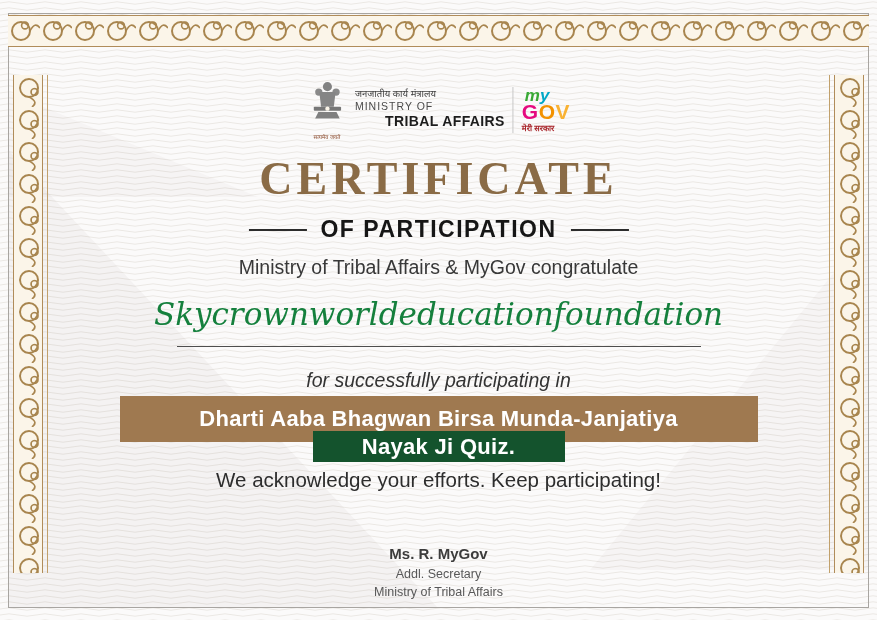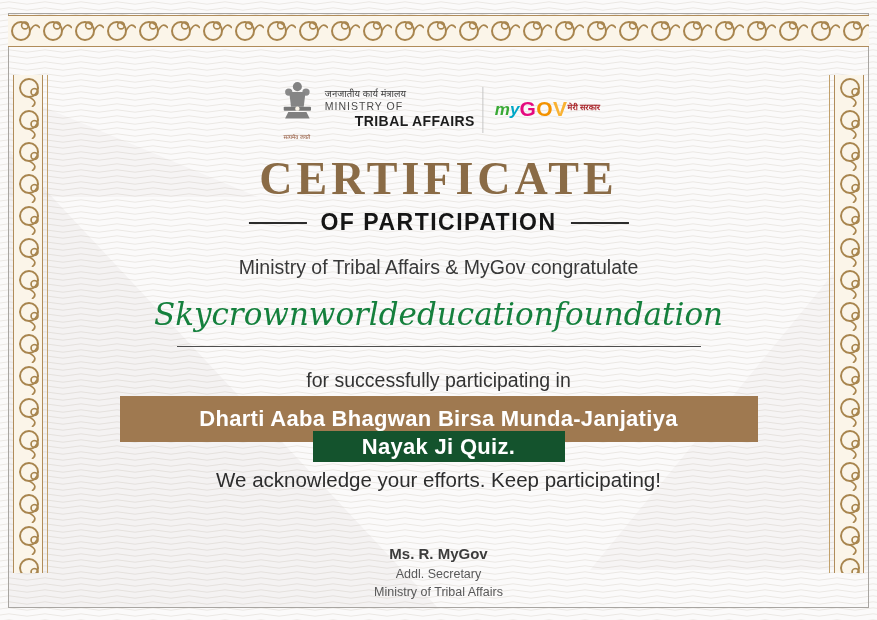--- a/index.html
+++ b/index.html
@@ -22,54 +22,54 @@
   
   .logo-row{
     position:absolute;left:50%;top:78px;transform:translateX(-50%);
     display:flex;align-items:center;gap:8px;
   }
   .ministry-text{display:flex;flex-direction:column;line-height:1.25;}
   .ministry-hindi{font-size:9.5px;color:#3f3f3f;}
   .ministry-l1{font-size:10.5px;color:#4a4a4a;letter-spacing:1px;}
   .ministry-l2{font-size:14px;font-weight:800;color:#1d1d1d;letter-spacing:.4px;margin-left:30px;}
   .logo-divider{width:1px;height:46px;background:#c7c7c7;}
-  .mygov{display:flex;flex-direction:row;line-height:1;align-items:flex-start;}
+  .mygov{display:flex;flex-direction:column;line-height:1;align-items:flex-start;}
   .mygov-my{font-size:17px;font-weight:800;font-style:italic;margin-left:3px;}
   .mygov-gov{font-size:21px;font-weight:800;margin-top:-3px;letter-spacing:.5px;}
   .mygov-tagline{font-size:8px;margin-top:3px;font-weight:700;}
   .motto{font-size:5.5px;color:#8a4a2d;text-align:center;margin-top:1px;}
   
   .title-main{
     position:absolute;left:50%;top:152px;transform:translateX(-50%);
     font-family:"Liberation Serif",serif;font-weight:700;
     font-size:46px;letter-spacing:4px;white-space:nowrap;
   }
   .title-sub-row{
-    position:absolute;left:50%;top:209px;transform:translateX(-50%);
+    position:absolute;left:50%;top:216px;transform:translateX(-50%);
     display:flex;align-items:center;gap:14px;white-space:nowrap;
   }
   .dash{width:58px;height:2px;background:#2c2c2c;}
   .title-sub{font-size:23px;font-weight:800;color:#161616;letter-spacing:1.5px;}
   
   .congrats{
     position:absolute;left:50%;top:256px;transform:translateX(-50%);
     font-size:19.5px;color:#383838;white-space:nowrap;
   }
   .recipient{
     position:absolute;left:50%;top:296px;transform:translateX(-50%);
     font-family:"DejaVu Serif",serif;font-style:italic;
     font-size:31px;color:#15803d;white-space:nowrap;
   }
   .recipient-underline{
     position:absolute;left:50%;top:346px;transform:translateX(-50%);
     width:524px;height:1px;background:#4e4e4e;
   }
   .for-line{
     position:absolute;left:50%;top:369px;transform:translateX(-50%);
-    font-size:19.5px;color:#333333;white-space:nowrap;
+    font-size:19.5px;color:#333333;white-space:nowrap;font-style:italic;
   }
   .quiz-bar1{
     position:absolute;left:50%;top:396px;transform:translateX(-50%);
     width:638px;height:46px;display:flex;align-items:center;justify-content:center;
     color:#ffffff;font-size:22px;font-weight:800;letter-spacing:.3px;white-space:nowrap;
   }
   .quiz-bar2{
     position:absolute;left:50%;top:431px;transform:translateX(-50%);
     width:252px;height:31px;display:flex;align-items:center;justify-content:center;
     color:#ffffff;font-size:22px;font-weight:800;letter-spacing:.3px;white-space:nowrap;

